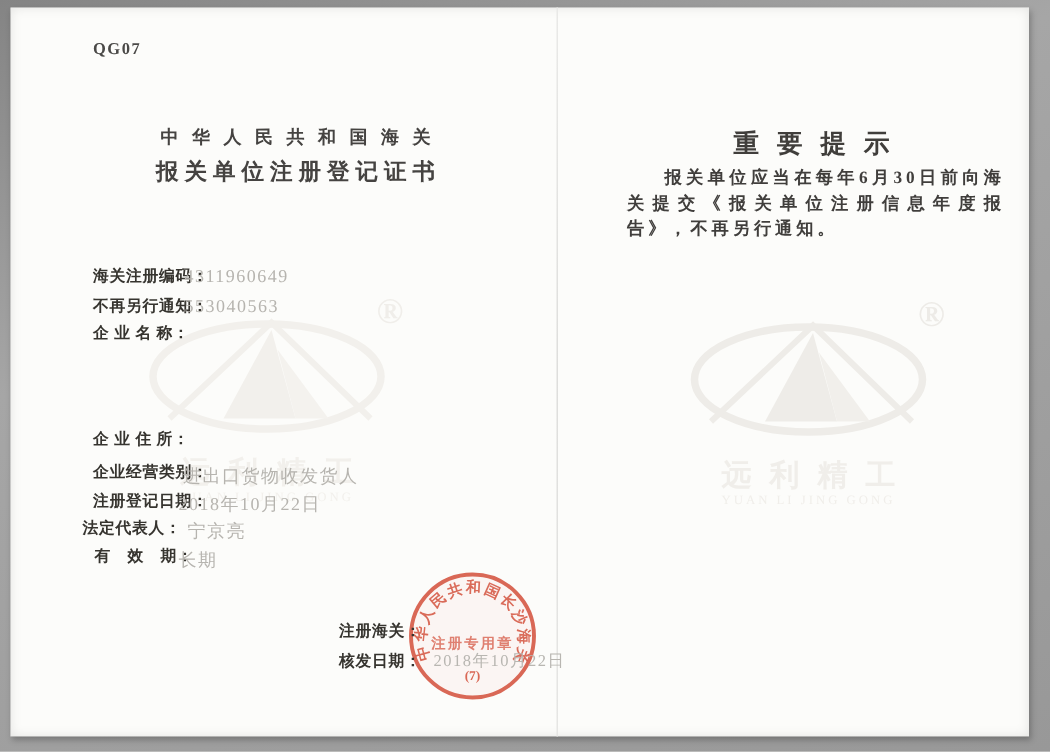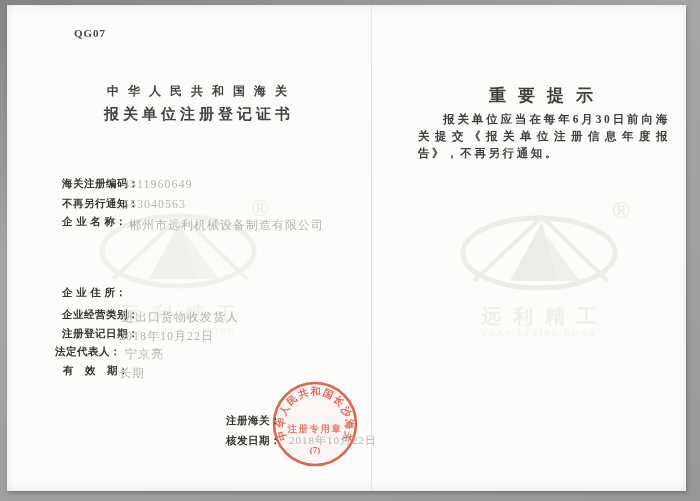--- a/index.html
+++ b/index.html
@@ -17,21 +17,21 @@
     background:#fcfcfa;
     box-shadow:inset 0 0 8px rgba(0,0,0,0.10), 1px 2px 4px rgba(0,0,0,0.25);
   }
   .fold{
     position:absolute;left:364px;top:0;width:1px;height:100%;
     background:linear-gradient(180deg,#e9e9e7,#dededc 50%,#e6e6e4);
   }
   .abs{position:absolute;white-space:nowrap;}
 
   
-  .form-code{left:55px;top:22px;font-size:11px;font-weight:bold;letter-spacing:1px;color:#4a4947;margin-left:12px;}
+  .form-code{left:55px;top:22px;font-size:11px;font-weight:bold;letter-spacing:1px;color:#4a4947;}
   .title1{left:0;top:78px;width:380px;text-align:center;font-size:12px;font-weight:bold;letter-spacing:9px;text-indent:9px;color:#454341;}
   .title2{left:0;top:100px;width:380px;text-align:center;font-size:15px;font-weight:bold;letter-spacing:4px;text-indent:4px;color:#454341;}
   .flabel{font-size:10.5px;font-weight:bold;letter-spacing:0.5px;color:#36342f;}
   .fvalue{font-size:12px;color:#b6b4af;letter-spacing:1px;}
 
   
   .notice-title{left:404px;top:79px;width:260px;text-align:center;font-size:17px;font-weight:bold;letter-spacing:12px;text-indent:12px;color:#403e3b;}
   .notice-body{
     left:411px;top:106px;width:252px;white-space:normal;
     font-size:11.5px;font-weight:bold;letter-spacing:2.6px;line-height:17px;
@@ -92,21 +92,20 @@
     <div class="abs title1">中华人民共和国海关</div>
     <div class="abs title2">报关单位注册登记证书</div>
 
     <div class="abs flabel" style="left:55px;top:172px;">海关注册编码：</div>
     <div class="abs fvalue" style="left:116px;top:172px;">4311960649</div>
 
     <div class="abs flabel" style="left:55px;top:192px;">不再另行通知：</div>
     <div class="abs fvalue" style="left:116px;top:192px;">553040563</div>
 
     <div class="abs flabel" style="left:55px;top:210px;">企 业 名 称：</div>
-    <div class="abs fvalue" style="left:122px;top:212px;">郴州市远利机械设备制造有限公司</div>
 
     <div class="abs flabel" style="left:55px;top:253px;margin-top:28px;">企 业 住 所：</div>
 
     <div class="abs flabel" style="left:55px;top:303px;">企业经营类别：</div>
     <div class="abs fvalue" style="left:115px;top:304px;">进出口货物收发货人</div>
 
     <div class="abs flabel" style="left:55px;top:322px;">注册登记日期：</div>
     <div class="abs fvalue" style="left:112px;top:323px;">2018年10月22日</div>
 
     <div class="abs flabel" style="left:48px;top:340px;">法定代表人：</div>

